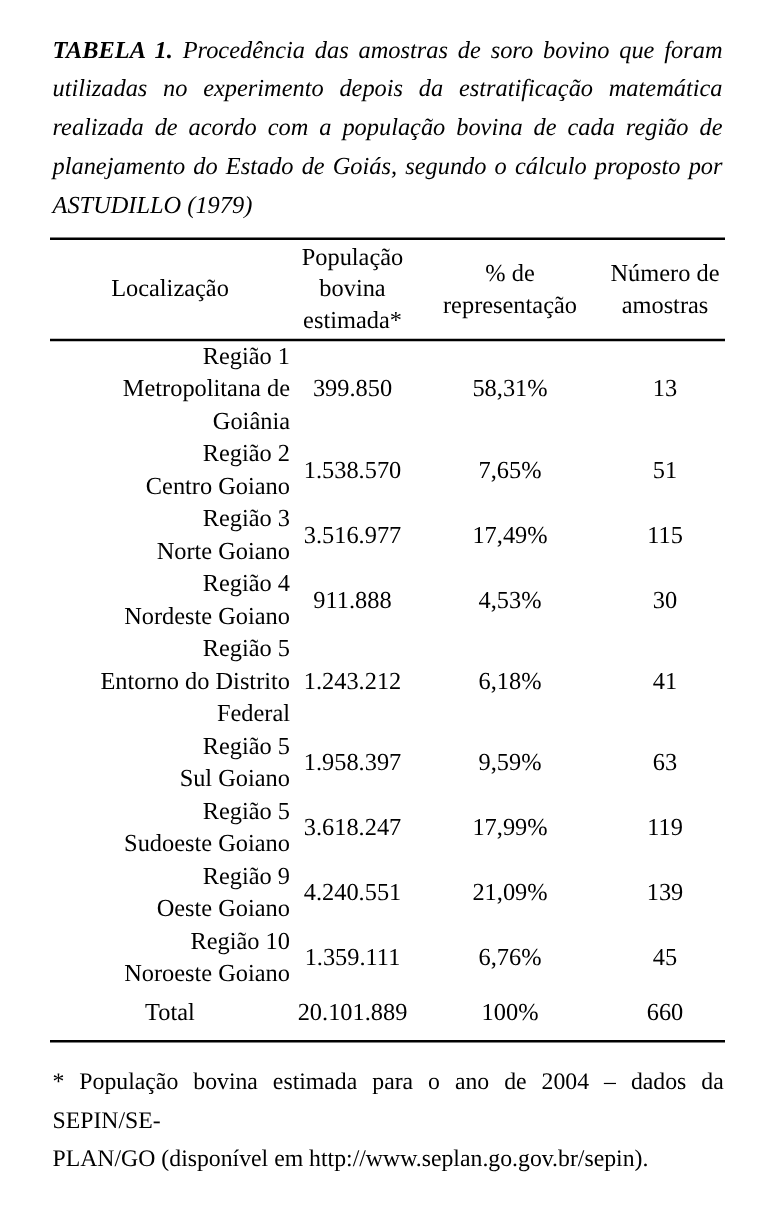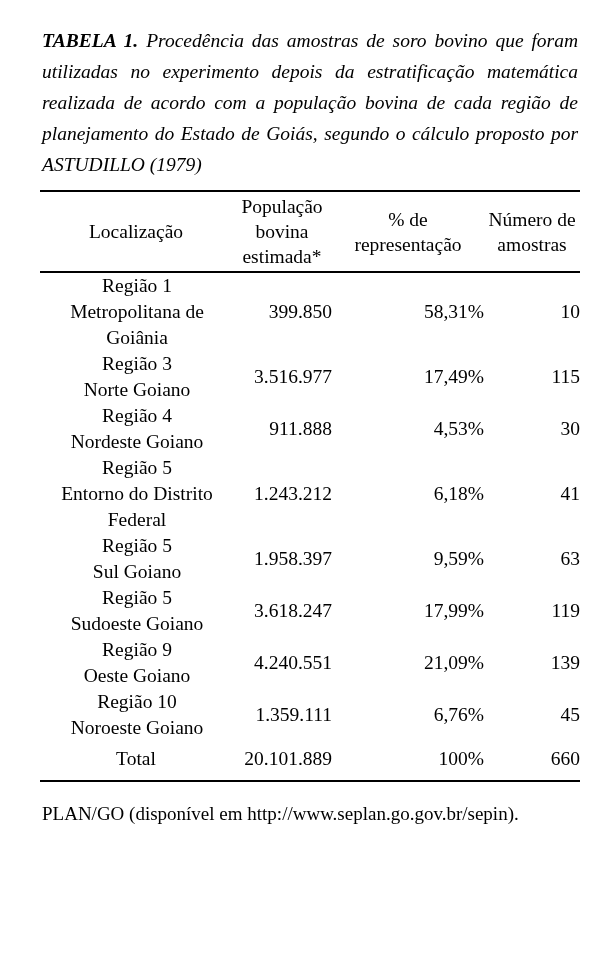--- a/index.html
+++ b/index.html
@@ -42,25 +42,25 @@
     padding: 2px 0;
     border-top: 2px solid #000;
     border-bottom: 2px solid #000;
   }
   .tbl td {
     padding: 0;
     line-height: 26px;
     vertical-align: middle;
   }
   .tbl td.loc {
-    text-align: center;
+    text-align: right;
     white-space: pre-line;
     padding-left: 2px;
   }
-  .tbl td.num { text-align: right; }
+  .tbl td.num { text-align: center; }
   .tbl tr.total-row td {
     padding-top: 5px;
     padding-bottom: 8px;
     border-bottom: 2px solid #000;
   }
   .tbl tr.total-row td.loc {
     text-align: center;
     white-space: normal;
     padding-left: 0;
   }
@@ -102,21 +102,28 @@
 amostras</th>
       </tr>
     </thead>
     <tbody>
       <tr>
         <td class="loc">Região 1
 Metropolitana de
 Goiânia</td>
         <td class="num">399.850</td>
         <td class="num">58,31%</td>
-        <td class="num">10</td>
+        <td class="num">13</td>
+      </tr>
+      <tr>
+        <td class="loc">Região 2
+Centro Goiano</td>
+        <td class="num">1.538.570</td>
+        <td class="num">7,65%</td>
+        <td class="num">51</td>
       </tr>
       <tr>
         <td class="loc">Região 3
 Norte Goiano</td>
         <td class="num">3.516.977</td>
         <td class="num">17,49%</td>
         <td class="num">115</td>
       </tr>
       <tr>
         <td class="loc">Região 4
@@ -164,16 +171,17 @@
       <tr class="total-row">
         <td class="loc">Total</td>
         <td class="num">20.101.889</td>
         <td class="num">100%</td>
         <td class="num">660</td>
       </tr>
     </tbody>
   </table>
 
   <div class="footnote">
+    <div class="fn1">* População bovina estimada para o ano de 2004 – dados da SEPIN/SE-</div>
     <div class="fn2">PLAN/GO (disponível em http://www.seplan.go.gov.br/sepin).</div>
   </div>
 
 </div>
 
 </body></html>

